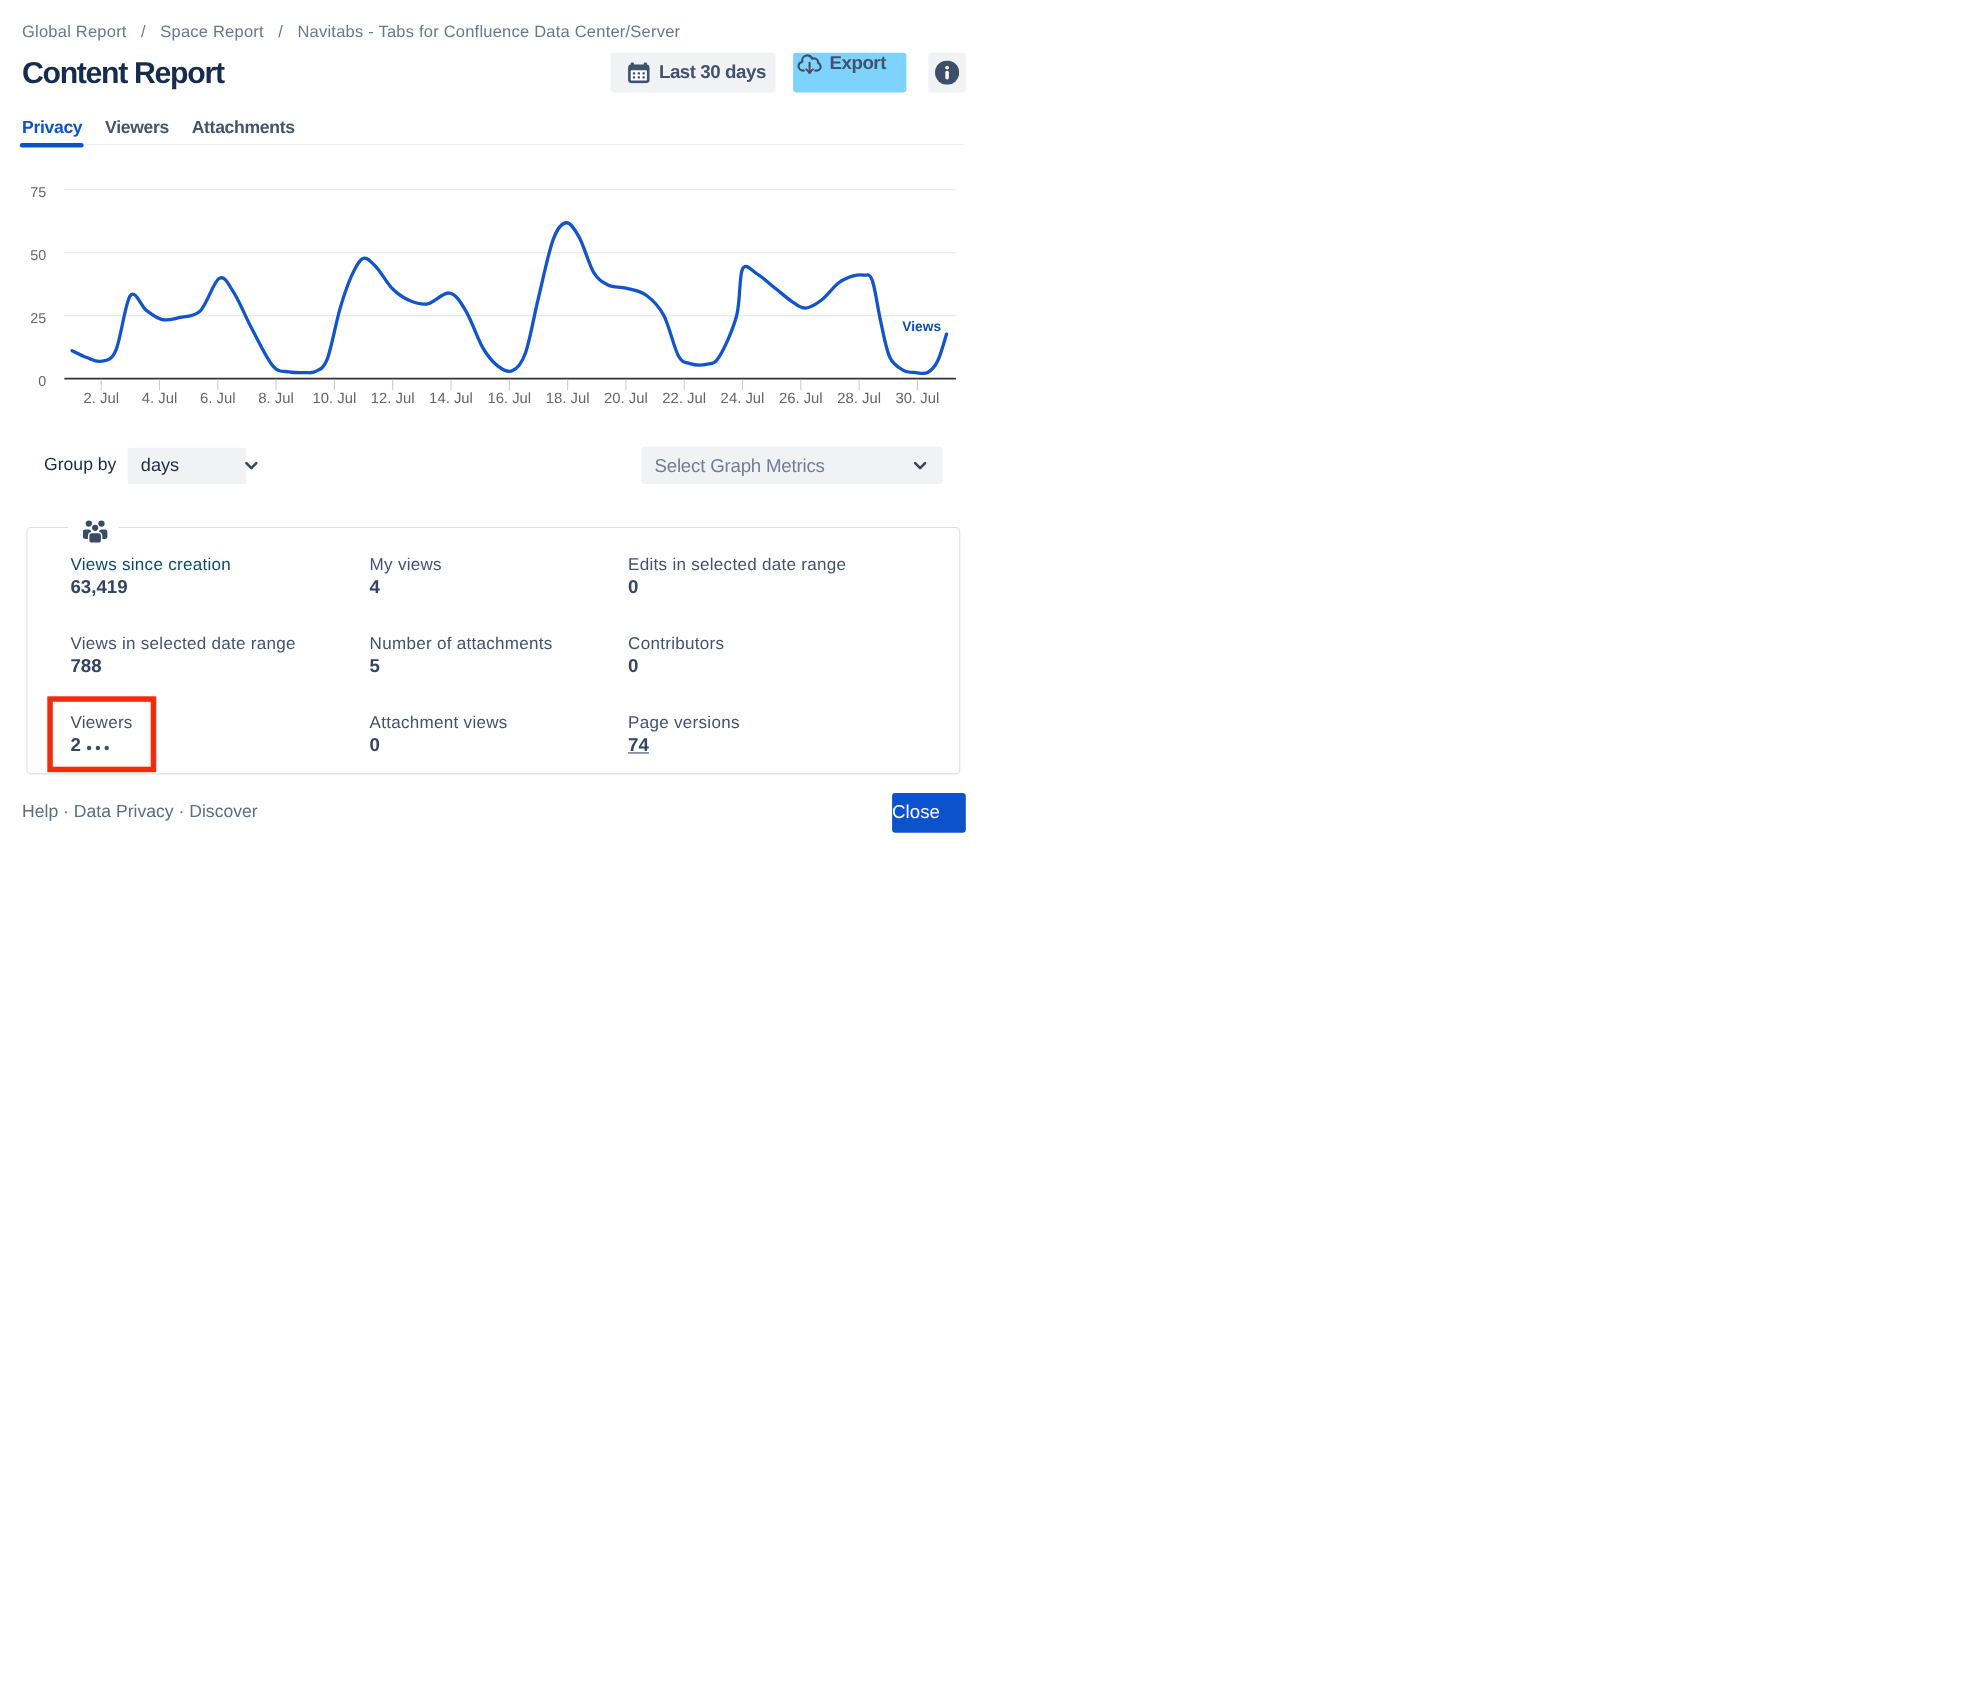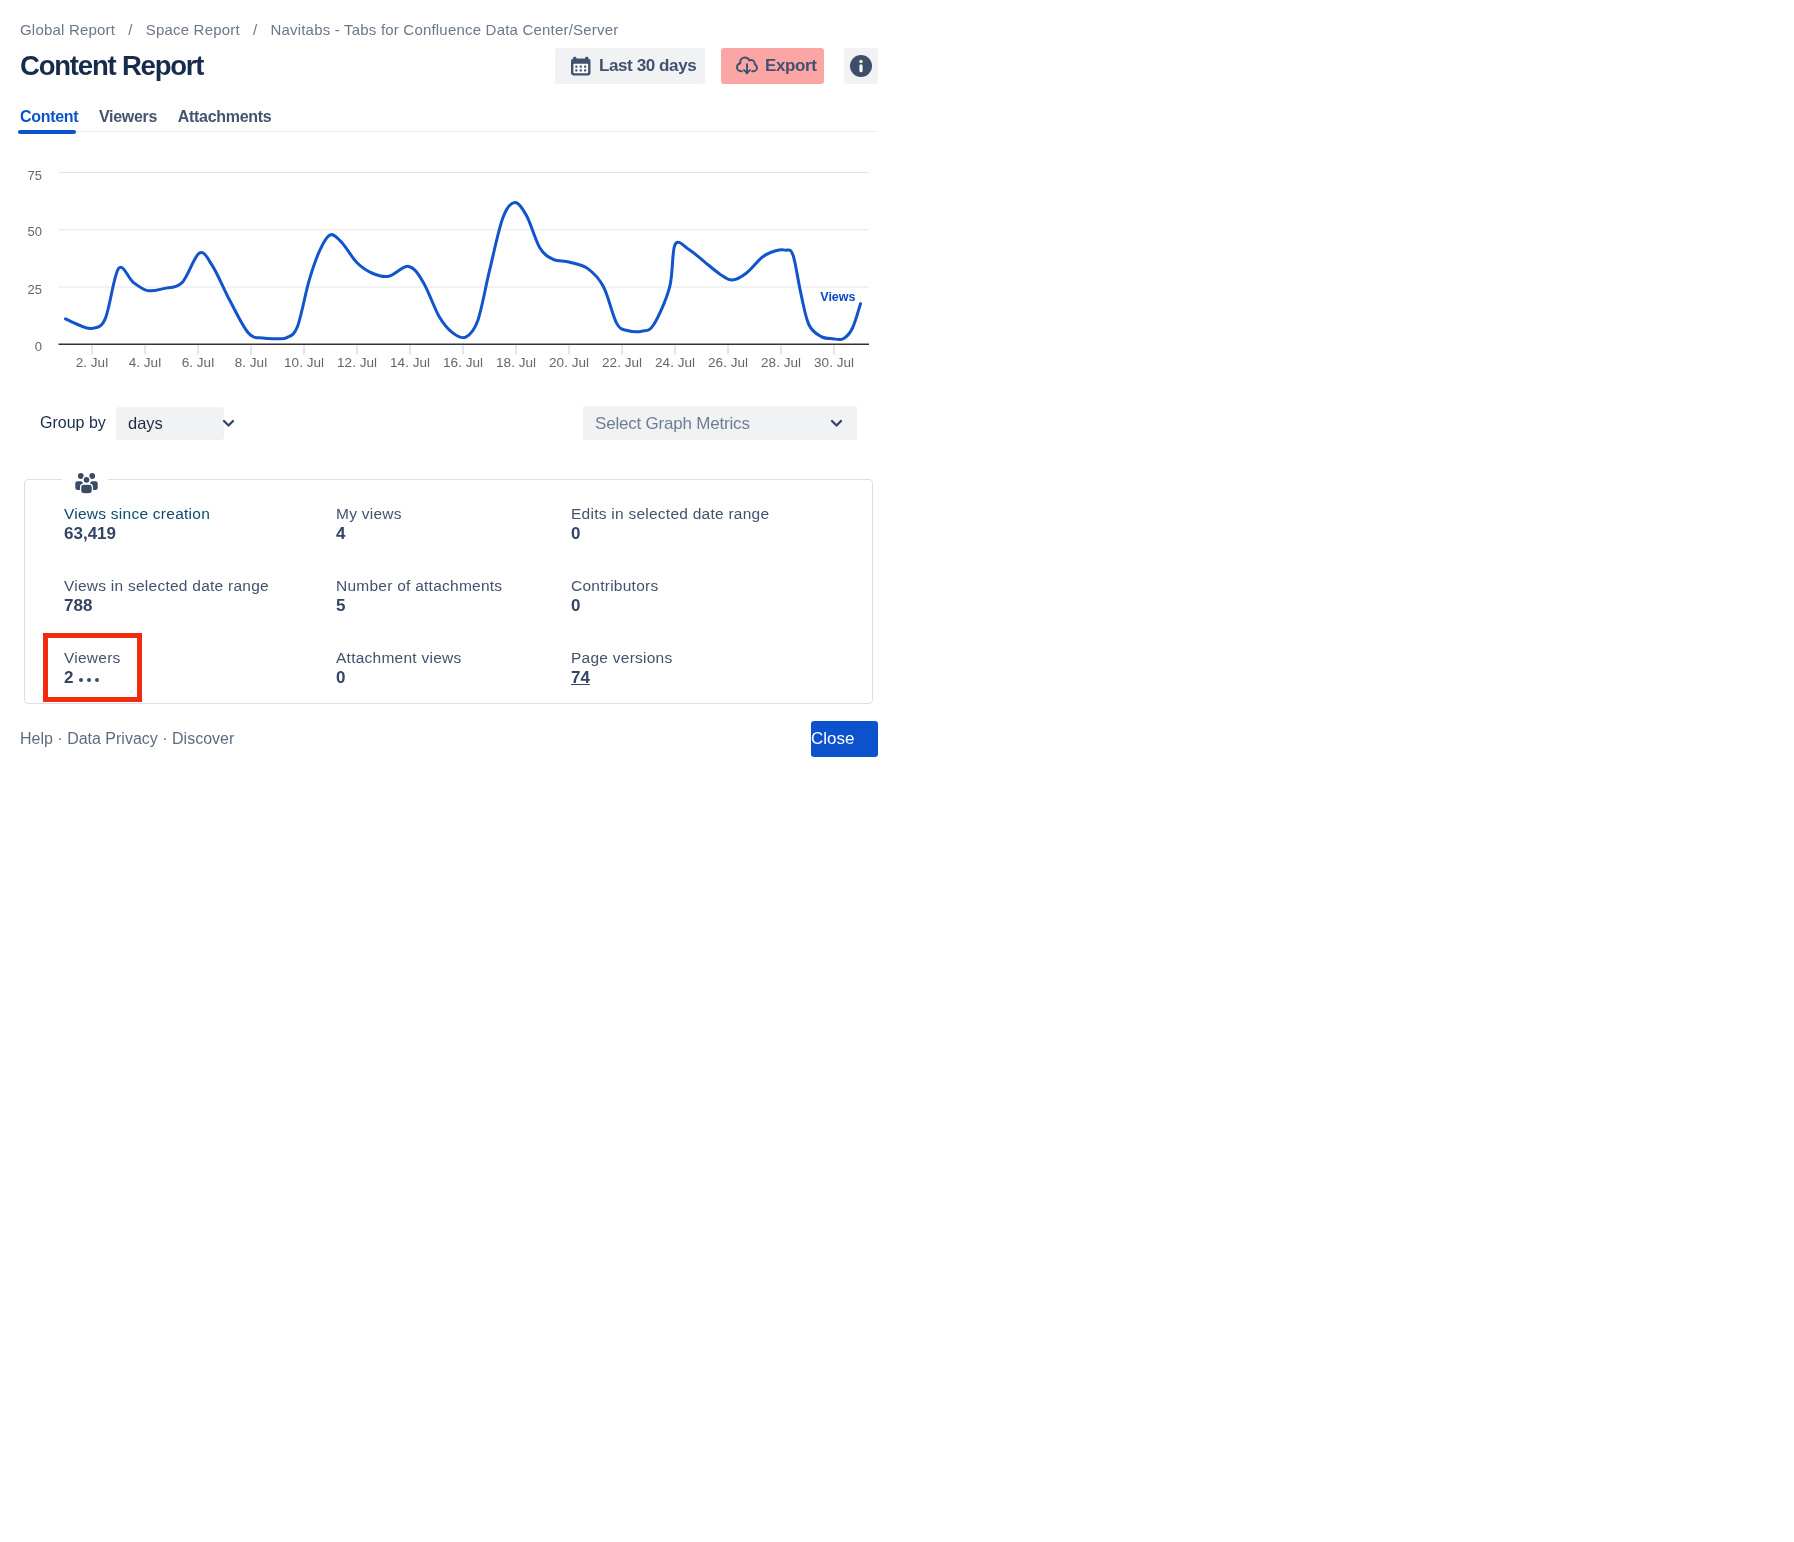--- a/index.html
+++ b/index.html
@@ -28,40 +28,40 @@
           <rect x="9.7" y="9.6" width="2.1" height="2.1" rx="0.5"></rect>
           <rect x="14.1" y="9.6" width="2.1" height="2.1" rx="0.5"></rect>
         <rect x="5.3" y="13.3" width="2.1" height="2.1" rx="0.5"></rect>
           <rect x="9.7" y="13.3" width="2.1" height="2.1" rx="0.5"></rect>
           <rect x="14.1" y="13.3" width="2.1" height="2.1" rx="0.5"></rect>
       </g>
     </svg>
     <span style="font-size:17px; font-weight:700; letter-spacing:-0.4px; color:#42516E;">Last 30 days</span>
   </div>
 
-  <div class="abs" style="left:721px; top:47.5px; width:103px; height:36.5px; background:#fca5a5; border-radius:3px; display:flex; align-items:center; justify-content:flex-start; padding-left:14px; gap:6px;">
+  <div class="abs" style="left:721px; top:47.5px; width:103px; height:36.5px; background:#7dd3fc; border-radius:3px; display:flex; align-items:flex-start; justify-content:flex-start; padding-left:3px; gap:6px;">
     <svg width="24" height="21" viewBox="0 0 24 21">
       <path d="M6.8 16.2 H6.2 C3.8 16.2 2 14.4 2 12.2 C2 10.2 3.4 8.6 5.3 8.2 C5.2 7.8 5.2 7.5 5.2 7.1 C5.2 4.5 7.3 2.4 9.9 2.4 C11.9 2.4 13.6 3.6 14.3 5.4 C14.8 5.2 15.4 5.1 16 5.1 C18.1 5.1 19.8 6.8 19.8 8.9 C19.8 9 19.8 9.2 19.8 9.3 C21.1 9.9 22 11.2 22 12.7 C22 14.6 20.4 16.2 18.5 16.2 H17.2" fill="none" stroke="#3F516D" stroke-width="2" stroke-linecap="round" stroke-linejoin="round"></path>
       <rect x="9" y="13.8" width="6" height="4" fill="#F1F2F4"></rect>
       <line x1="12" y1="9.2" x2="12" y2="17.6" stroke="#3F516D" stroke-width="2" stroke-linecap="round"></line>
       <path d="M9.1 15 L12 18.3 L14.9 15" fill="none" stroke="#3F516D" stroke-width="2" stroke-linecap="round" stroke-linejoin="round"></path>
     </svg>
     <span style="font-size:17px; font-weight:700; letter-spacing:-0.4px; color:#42516E;">Export</span>
   </div>
 
   <div class="abs" style="left:843.5px; top:47.5px; width:34.5px; height:36.5px; background:#F1F2F4; border-radius:3px; display:flex; align-items:center; justify-content:center;">
     <svg width="22" height="22" viewBox="0 0 22 22">
       <circle cx="11" cy="11" r="11" fill="#3C4E68"></circle>
       <circle cx="11" cy="6.4" r="1.7" fill="#fff"></circle>
       <rect x="9.4" y="9.3" width="3.2" height="8" rx="1.6" fill="#fff"></rect>
     </svg>
   </div>
 
   <div class="abs" style="left:20px; top:108px; font-size:16px; letter-spacing:-0.3px;">
-    <span style="color:#0B53CE; font-weight:700;">Content</span>
+    <span style="color:#0B53CE; font-weight:700;">Privacy</span>
     <span style="color:#44546F; font-weight:700; margin-left:16.5px;">Viewers</span>
     <span style="color:#44546F; font-weight:700; margin-left:16.5px;">Attachments</span>
   </div>
   <div class="abs" style="left:18px; top:130.5px; width:859px; height:1px; background:#EBECF0;"></div>
   <div class="abs" style="left:18px; top:129.5px; width:58px; height:4px; background:#0B53CE; border-radius:2px;"></div>
 
   <svg class="abs" style="left:0; top:0;" width="897" height="375" viewBox="0 0 897 375">
     <g stroke="#E4E4E4" stroke-width="1">
       <line x1="58.5" y1="172.5" x2="869" y2="172.5"></line>
       <line x1="58.5" y1="229.8" x2="869" y2="229.8"></line>

